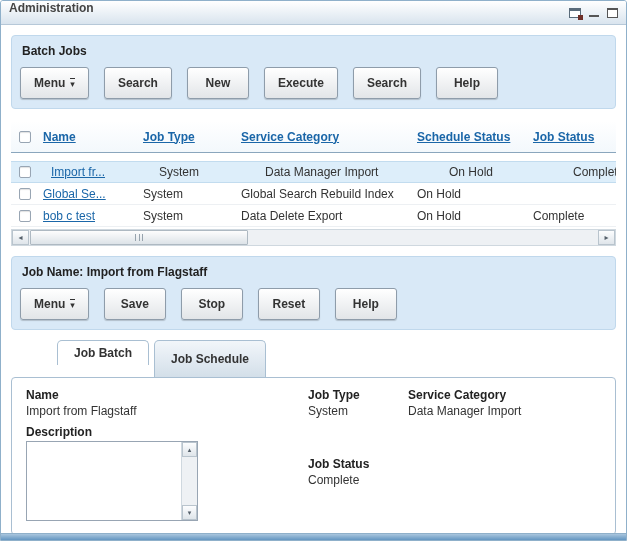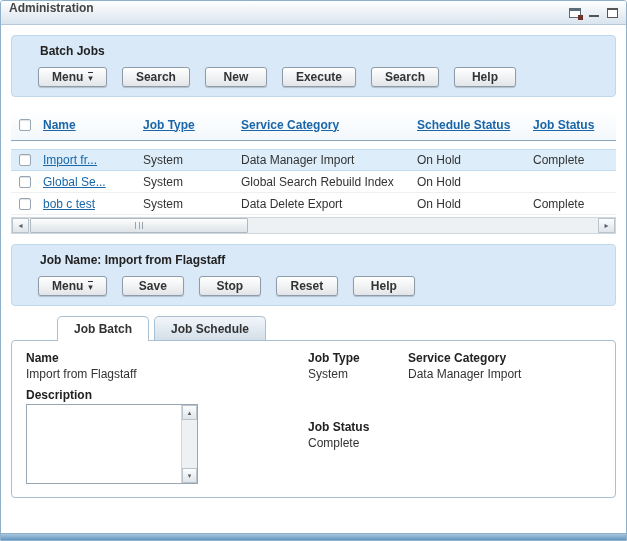--- a/index.html
+++ b/index.html
@@ -17,65 +17,65 @@
   .ctrl{display:inline-block;cursor:pointer;}
   .popout{width:12px;height:10px;border:1px solid #5a6b7a;position:relative;background:#fff;}
   .popout::before{content:"";position:absolute;left:0;top:0;right:0;height:2px;background:#5a6b7a;}
   .popout::after{content:"";position:absolute;right:-3px;bottom:-3px;width:5px;height:5px;background:#6e2f28;}
   .minbtn{width:10px;height:10px;position:relative;}
   .minbtn::after{content:"";position:absolute;left:0;right:0;bottom:1px;height:2px;background:#555;}
   .maxbtn{width:11px;height:10px;border:1px solid #555;border-top-width:2px;background:#fff;}
 
   
   .panel{margin:10px 10px 0;background:#d9e9f7;border:1px solid #c0d8ec;border-radius:4px;
-    padding:8px 26px 9px;}
+    padding:8px 8px 9px;}
   .panel-title{font-weight:bold;color:#222;margin:0 0 8px 2px;line-height:15px;}
   .btn-row{display:flex;gap:15px;}
-  .btn{min-width:62px;height:20px;padding:0 13px;background:linear-gradient(#ffffff,#e2e5e8);
+  .btn{min-width:62px;height:32px;padding:0 13px;background:linear-gradient(#ffffff,#e2e5e8);
     border:1px solid #8e9caa;border-radius:3px;font-weight:bold;color:#333;font-size:12px;
     font-family:inherit;display:inline-flex;align-items:center;justify-content:center;gap:5px;
     box-shadow:0 1px 1px rgba(0,0,0,.18);cursor:pointer;}
   .menu-arrow{display:inline-block;font-size:9px;line-height:1;border-top:1px solid #333;
     padding-top:1px;}
 
   
   .tablewrap{margin:12px 10px 0;}
   .thead{display:flex;align-items:center;height:32px;border-bottom:1px solid #8aa6bd;
     background:linear-gradient(#ffffff,#f3f8fc);}
   .cell{padding:0 4px;overflow:hidden;white-space:nowrap;}
   .c-check{width:28px;flex:none;display:flex;justify-content:center;}
   .c-name{width:100px;flex:none;}
   .c-type{width:98px;flex:none;}
   .c-cat{width:176px;flex:none;}
   .c-sched{width:116px;flex:none;}
   .c-status{flex:1;}
   .col-link{color:#1a66a8;font-weight:bold;text-decoration:underline;cursor:pointer;}
   .tspacer{height:8px;}
   .trow{display:flex;align-items:center;height:22px;border-bottom:1px solid #edf0f3;}
-  .trow.selected{background:#ddeefa;border-top:1px solid #c2dcef;border-bottom:1px solid #c2dcef;}
+  .trow.selected{background:#ddeefa;border-top:1px solid #c2dcef;border-bottom:1px solid #c2dcef;gap:8px;}
   .name-link{color:#1a66a8;text-decoration:underline;cursor:pointer;}
   .checkbox{width:12px;height:12px;background:#fff;border:1px solid #98a5b3;border-radius:2px;
     box-shadow:inset 0 1px 1px rgba(0,0,0,.12);cursor:pointer;}
 
   
   .hscroll{margin:2px 10px 0;height:17px;display:flex;align-items:stretch;background:#eef1f4;
     border:1px solid #cfd8df;}
   .sbtn{width:17px;flex:none;display:flex;align-items:center;justify-content:center;
     background:linear-gradient(#fcfdfe,#dfe5ea);border:1px solid #b9c4cd;font-size:8px;
     color:#55606a;cursor:pointer;}
   .strack{flex:1;position:relative;}
   .sthumb{position:absolute;left:1px;top:0;bottom:0;width:218px;
     background:linear-gradient(#fdfdfd,#dde3e8);border:1px solid #aeb9c2;border-radius:1px;
     display:flex;align-items:center;justify-content:center;cursor:grab;}
   .grip{width:8px;height:7px;border-left:1px solid #97a3ad;border-right:1px solid #97a3ad;
     background:linear-gradient(to right,transparent 3px,#97a3ad 3px,#97a3ad 4px,transparent 4px);}
 
   
   .tabs{display:flex;margin:10px 10px 0;padding-left:46px;position:relative;z-index:2;}
-  .tab{height:24px;margin-right:5px;padding:0 16px;display:flex;align-items:center;
+  .tab{height:37px;margin-right:5px;padding:0 16px;display:flex;align-items:center;
     font-weight:bold;color:#333;border:1px solid #a9bfd2;border-bottom:none;
     border-radius:5px 5px 0 0;background:linear-gradient(#f2f6fa,#d3dfe9);cursor:pointer;}
   .tab.active{background:#fff;height:25px;margin-bottom:-1px;}
   .tabpanel{position:relative;margin:0 10px;height:158px;background:#fff;
     border:1px solid #a9bfd2;border-radius:4px;}
 
   
   .flabel{font-weight:bold;color:#222;margin-bottom:2px;}
   .fvalue{margin-bottom:7px;color:#333;}
   .form-left{position:absolute;left:14px;top:10px;width:230px;}

